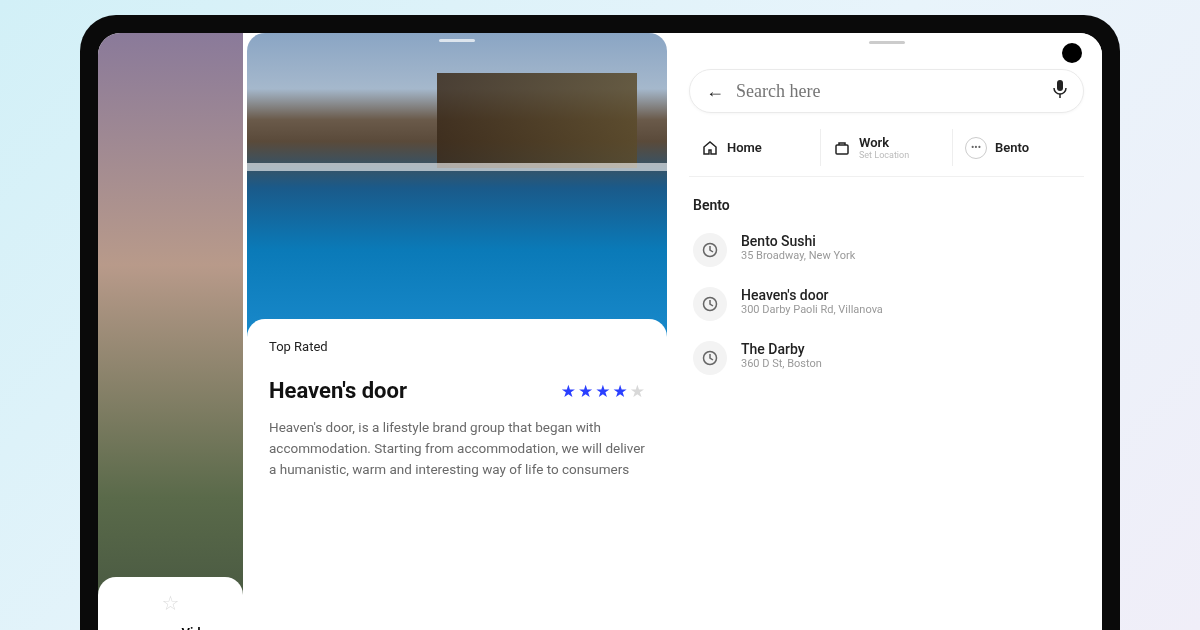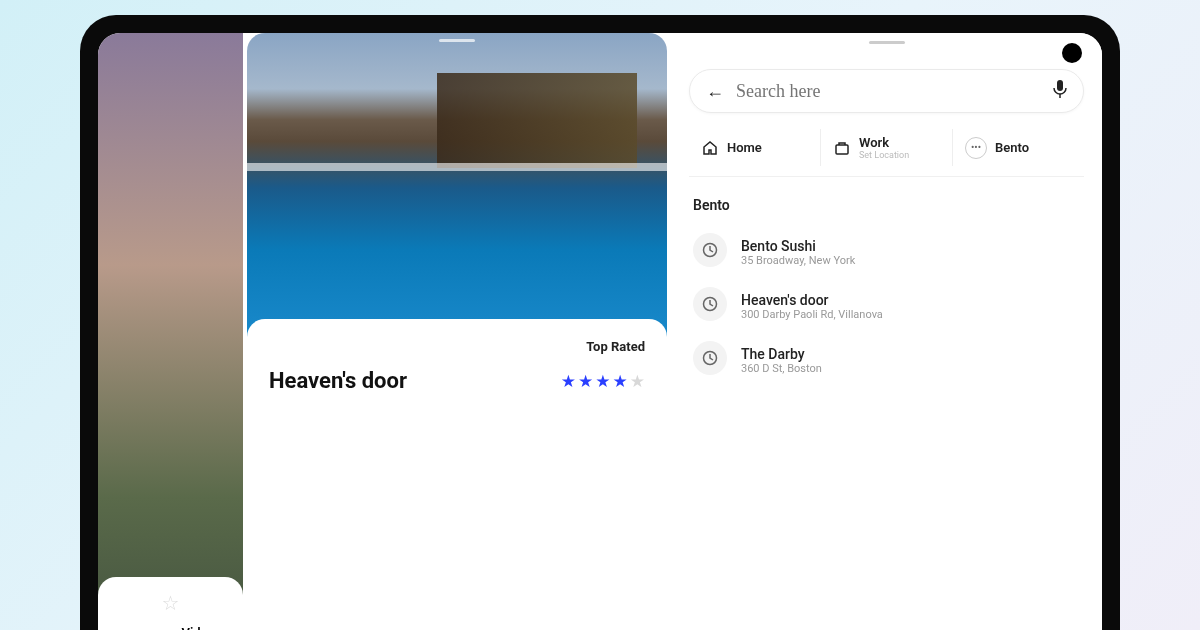--- a/index.html
+++ b/index.html
@@ -129,24 +129,23 @@
 }
 .pane-mid-card {
   background: #fff;
   border-radius: 18px 18px 0 0;
   margin-top: -24px;
   padding: 20px 22px;
   position: relative;
 }
 .top-rated {
   font-size: 13px;
-  font-weight: 700;
+  font-weight: 400;
   color: #222;
-  margin-bottom: 14px;
-  text-align: right;
+  margin-bottom: 24px;
 }
 .title-row {
   display: flex;
   align-items: center;
   justify-content: space-between;
   margin-bottom: 14px;
 }
 .listing-title {
   font-size: 22px;
   font-weight: 700;
@@ -251,21 +250,21 @@
 }
 .recent-header {
   font-size: 14px;
   font-weight: 600;
   color: #222;
   margin: 20px 0 12px 4px;
 }
 .recent-list { display: flex; flex-direction: column; gap: 4px; }
 .recent-item {
   display: flex;
-  align-items: flex-end;
+  align-items: flex-start;
   gap: 14px;
   padding: 8px 4px;
 }
 .recent-icon {
   width: 34px;
   height: 34px;
   background: #f3f3f3;
   border-radius: 50%;
   display: flex;
   align-items: center;
@@ -305,20 +304,21 @@
         <div class="title-row">
           <div class="listing-title">Heaven's door</div>
           <div class="stars">
             <span class="star-filled">★</span>
             <span class="star-filled">★</span>
             <span class="star-filled">★</span>
             <span class="star-filled">★</span>
             <span class="star-empty">★</span>
           </div>
         </div>
+        <div class="listing-desc">Heaven's door, is a lifestyle brand group that began with accommodation. Starting from accommodation, we will deliver a humanistic, warm and interesting way of life to consumers</div>
       </div>
     </div>
 
     <div class="pane-right">
       <div class="drag-handle-dark"></div>
 
       <div class="search-bar">
         <span class="back-arrow">←</span>
         <input class="search-input" placeholder="Search here" style="">
         <span class="mic-icon">

